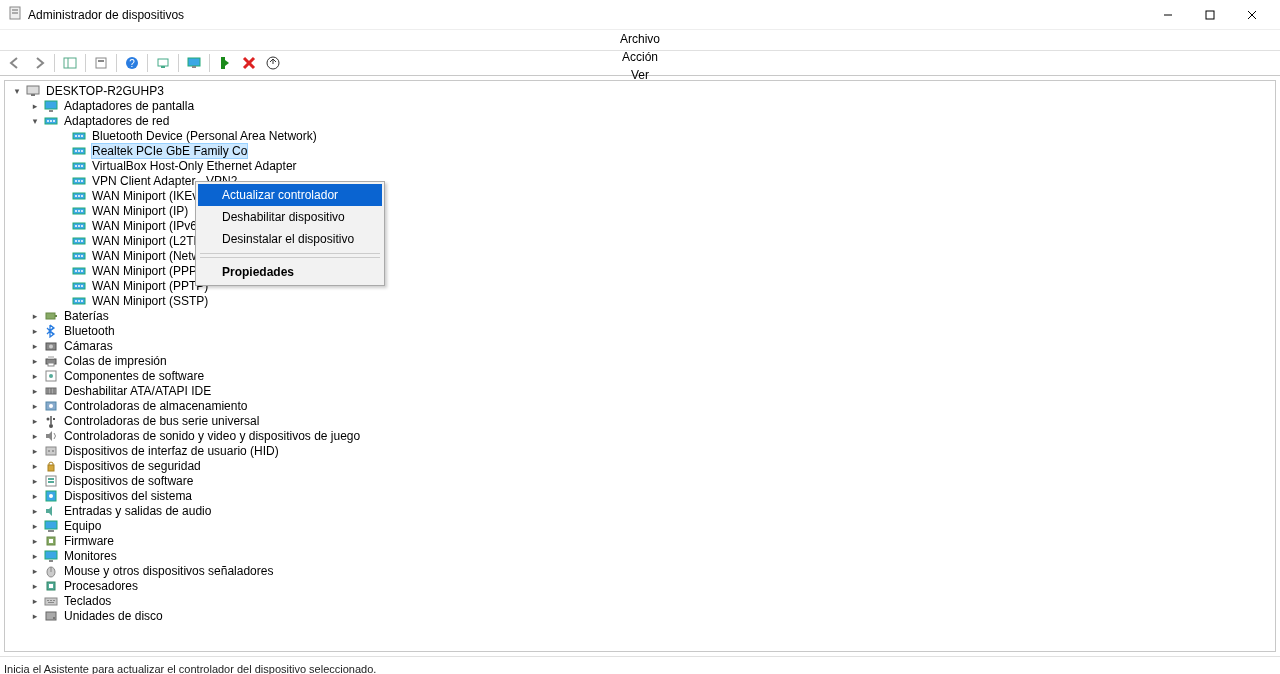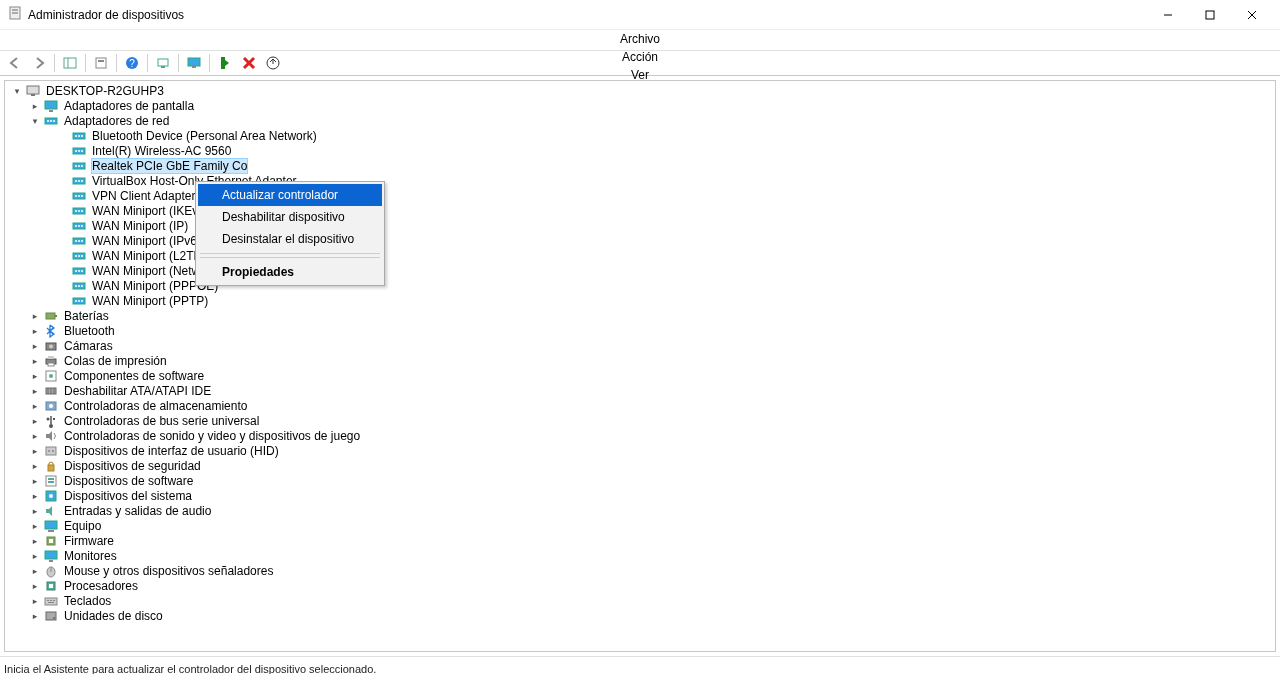--- a/index.html
+++ b/index.html
@@ -252,32 +252,20 @@
       <div class="node" style="padding-left: 48px;">
         <span class="expander-spacer"></span>
         <span class="node-icon">
           <svg width="14" height="14">
             <rect x="1" y="4" width="12" height="6" fill="#3ba7e5" stroke="#2a7"></rect>
             <circle cx="4" cy="7" r="1" fill="#fff"></circle>
             <circle cx="7" cy="7" r="1" fill="#fff"></circle>
             <circle cx="10" cy="7" r="1" fill="#fff"></circle>
           </svg>
         </span>
-        <span class="node-label">Intel(R) Wireless-AC 9560</span>
-      </div>
-      <div class="node" style="padding-left: 48px;">
-        <span class="expander-spacer"></span>
-        <span class="node-icon">
-          <svg width="14" height="14">
-            <rect x="1" y="4" width="12" height="6" fill="#3ba7e5" stroke="#2a7"></rect>
-            <circle cx="4" cy="7" r="1" fill="#fff"></circle>
-            <circle cx="7" cy="7" r="1" fill="#fff"></circle>
-            <circle cx="10" cy="7" r="1" fill="#fff"></circle>
-          </svg>
-        </span>
         <span class="node-label selected">Realtek PCIe GbE Family Co</span>
       </div>
       <div class="node" style="padding-left: 48px;">
         <span class="expander-spacer"></span>
         <span class="node-icon">
           <svg width="14" height="14">
             <rect x="1" y="4" width="12" height="6" fill="#3ba7e5" stroke="#2a7"></rect>
             <circle cx="4" cy="7" r="1" fill="#fff"></circle>
             <circle cx="7" cy="7" r="1" fill="#fff"></circle>
             <circle cx="10" cy="7" r="1" fill="#fff"></circle>
@@ -373,20 +361,32 @@
         <span class="expander-spacer"></span>
         <span class="node-icon">
           <svg width="14" height="14">
             <rect x="1" y="4" width="12" height="6" fill="#3ba7e5" stroke="#2a7"></rect>
             <circle cx="4" cy="7" r="1" fill="#fff"></circle>
             <circle cx="7" cy="7" r="1" fill="#fff"></circle>
             <circle cx="10" cy="7" r="1" fill="#fff"></circle>
           </svg>
         </span>
         <span class="node-label">WAN Miniport (PPTP)</span>
+      </div>
+      <div class="node" style="padding-left: 48px;">
+        <span class="expander-spacer"></span>
+        <span class="node-icon">
+          <svg width="14" height="14">
+            <rect x="1" y="4" width="12" height="6" fill="#3ba7e5" stroke="#2a7"></rect>
+            <circle cx="4" cy="7" r="1" fill="#fff"></circle>
+            <circle cx="7" cy="7" r="1" fill="#fff"></circle>
+            <circle cx="10" cy="7" r="1" fill="#fff"></circle>
+          </svg>
+        </span>
+        <span class="node-label">WAN Miniport (SSTP)</span>
       </div>
       <div class="node" style="padding-left: 20px;">
         <span class="expander">▸</span>
         <span class="node-icon">
           <svg width="14" height="14">
             <rect x="2" y="4" width="9" height="6" fill="#8a6" stroke="#684"></rect>
             <rect x="11" y="6" width="2" height="2" fill="#684"></rect>
           </svg>
         </span>
         <span class="node-label">Baterías</span>

